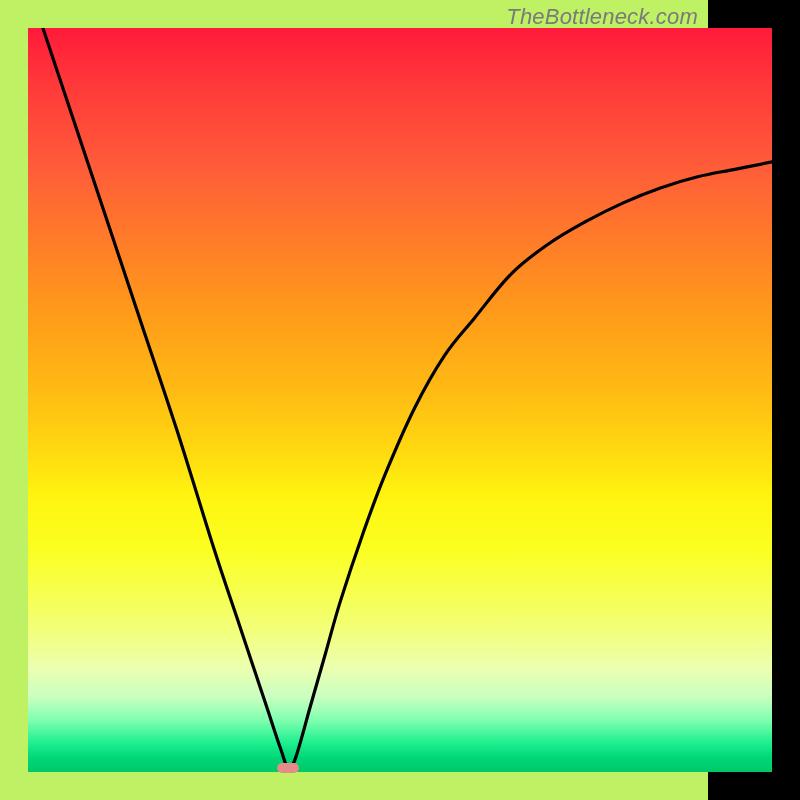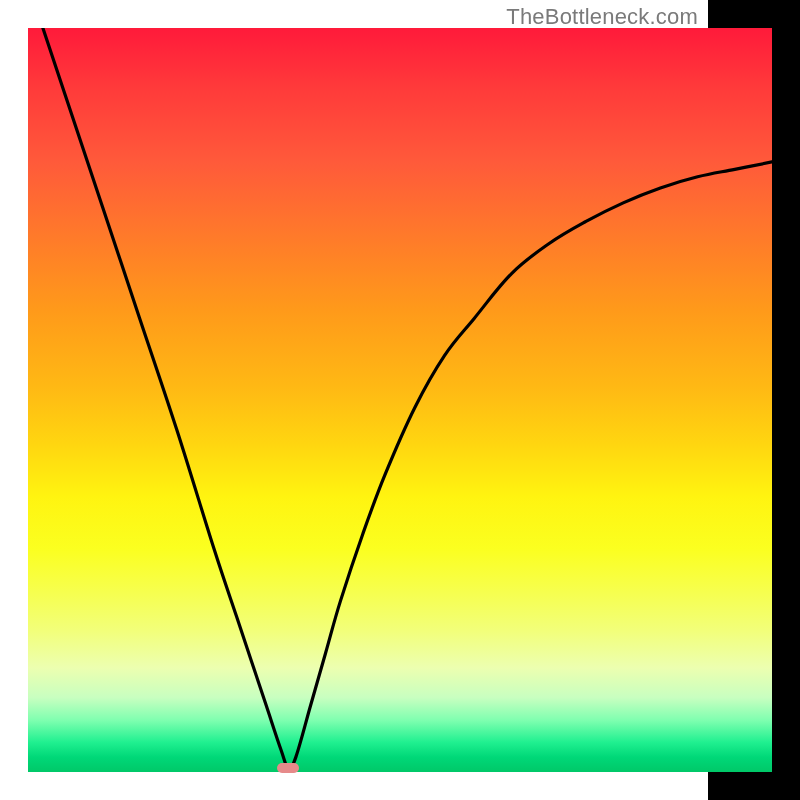--- a/index.html
+++ b/index.html
@@ -10,21 +10,22 @@
     position: relative;
     overflow: hidden;
     font-family: Arial, sans-serif;
   }
   .frame {
     position: absolute;
     top: 0;
     left: 0;
     width: 708px;
     height: 800px;
-    background: #ffffff;
+    background: #bef264;
+    font-style: italic;
   }
   .plot-area {
     position: absolute;
     top: 28px;
     left: 28px;
     width: 744px;
     height: 744px;
     background: linear-gradient(to bottom,
       #ff1a3a 0%,
       #ff3a3a 8%,

